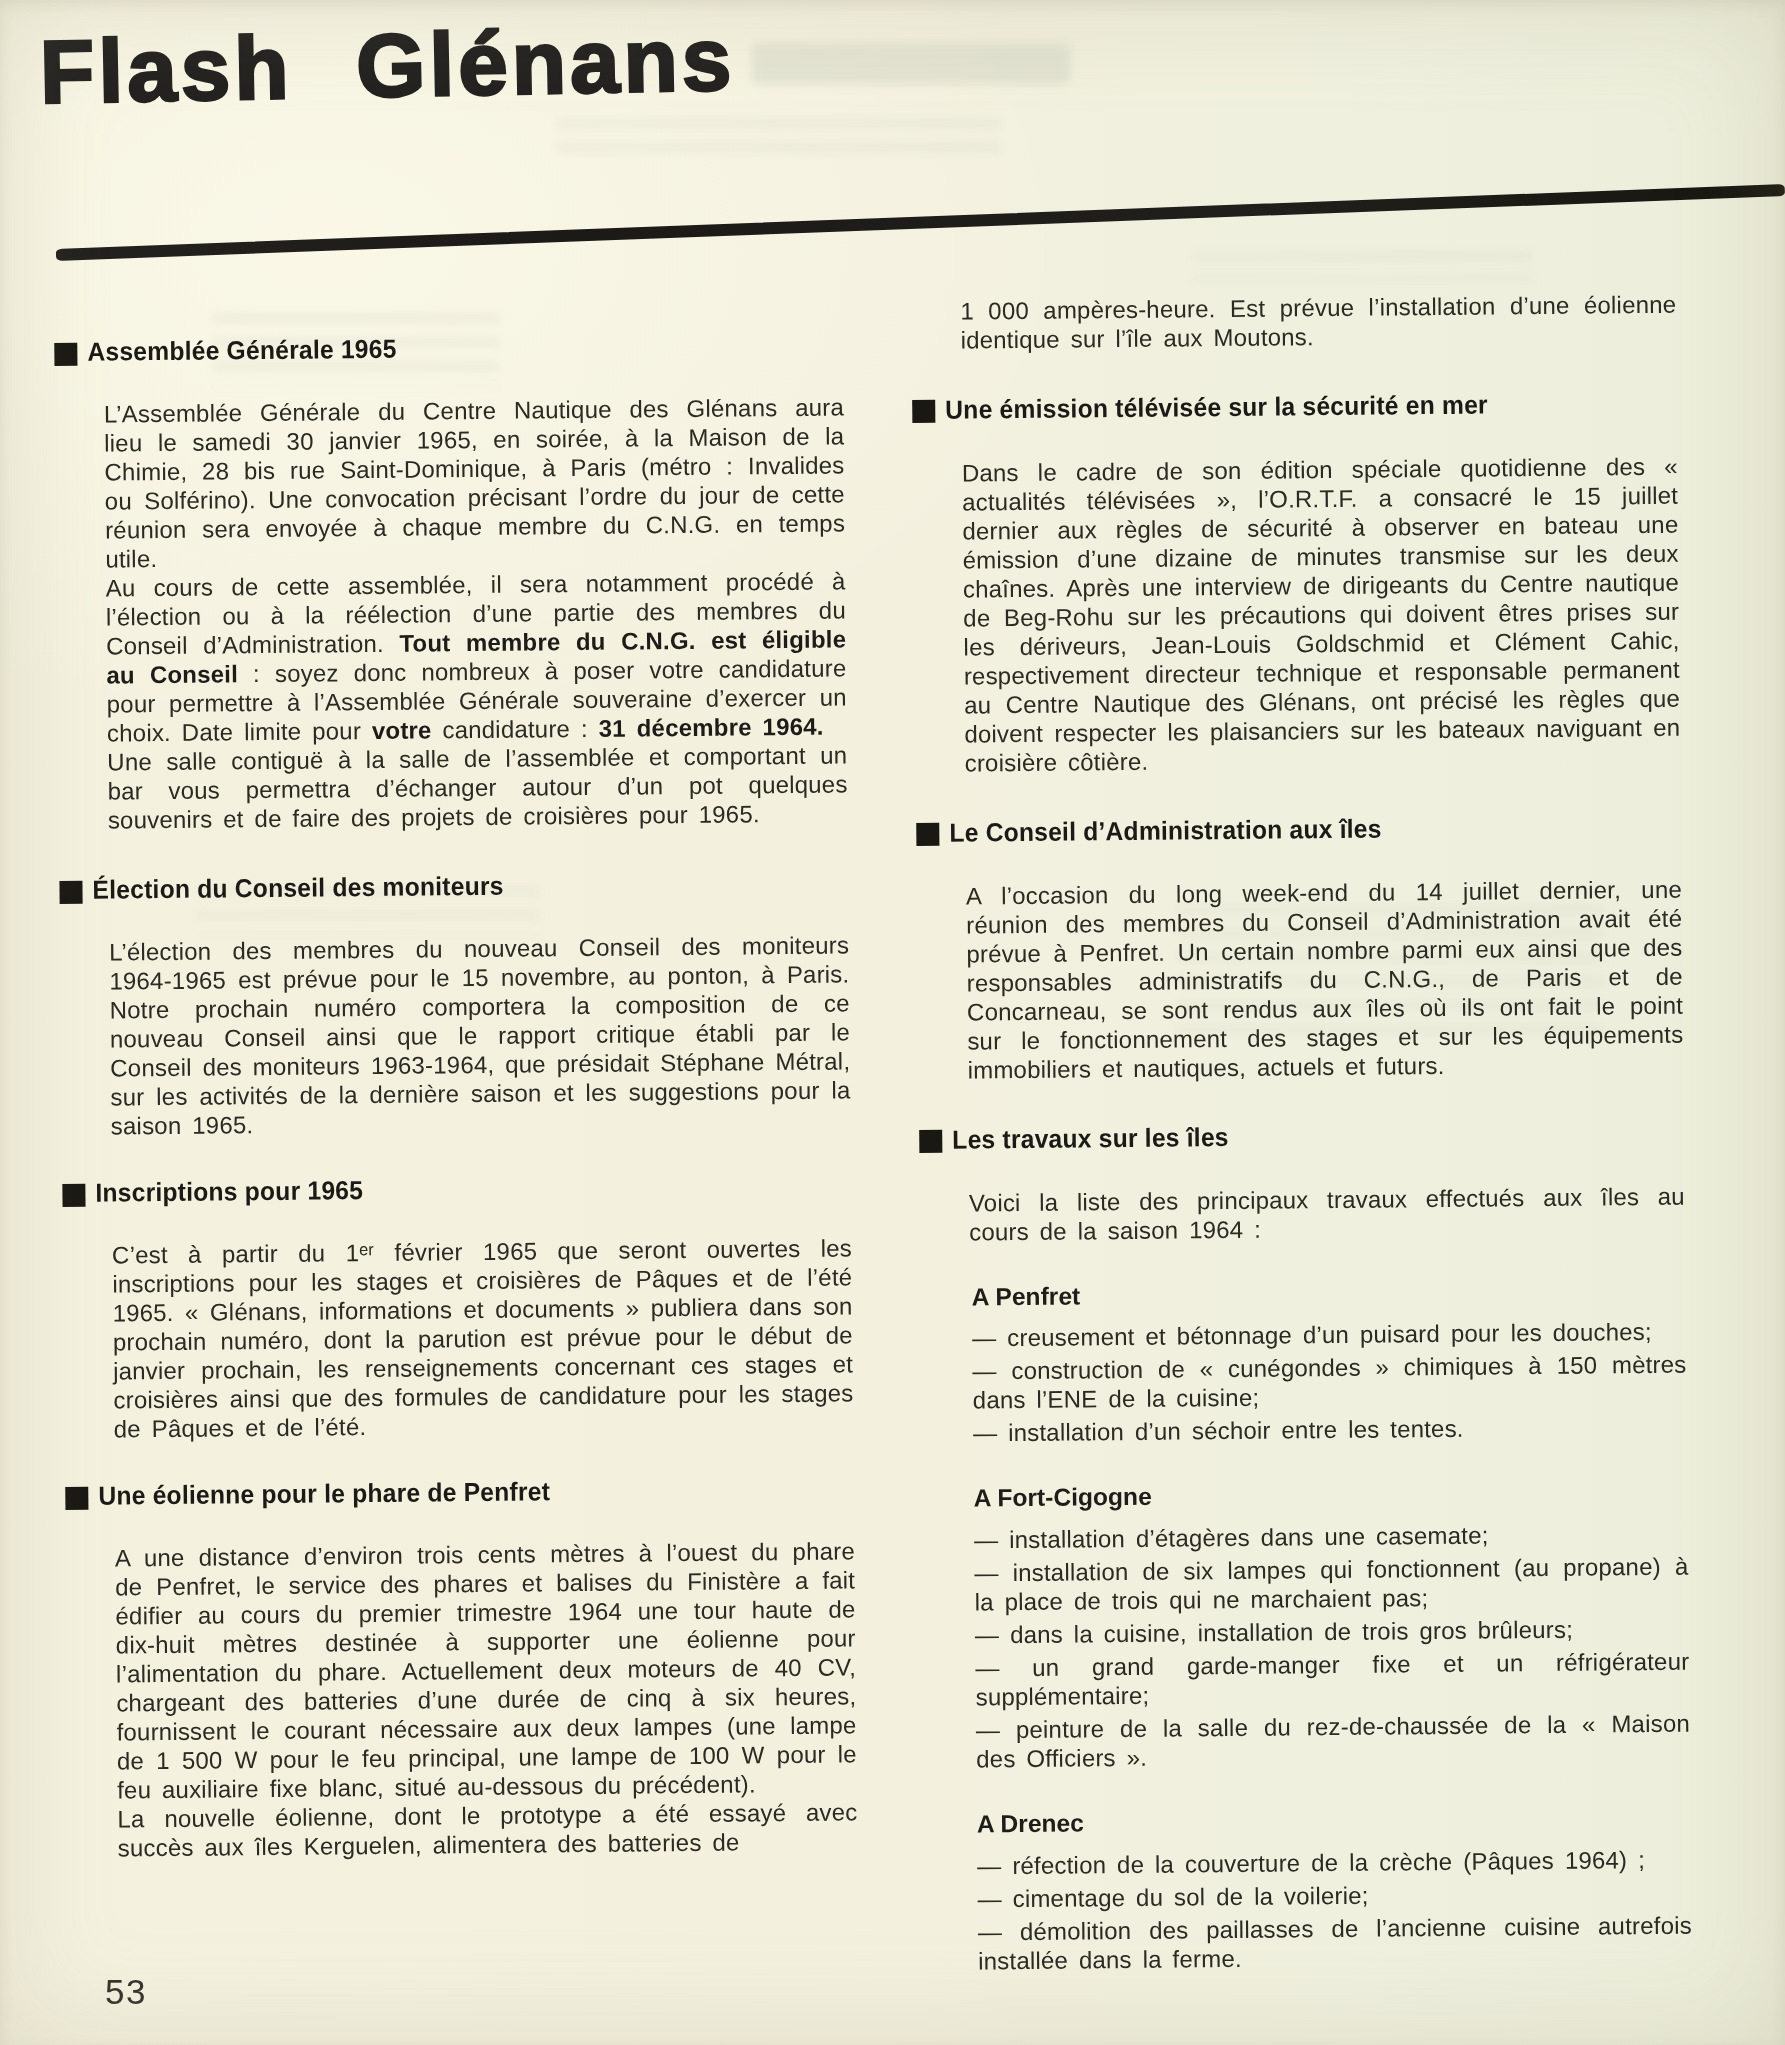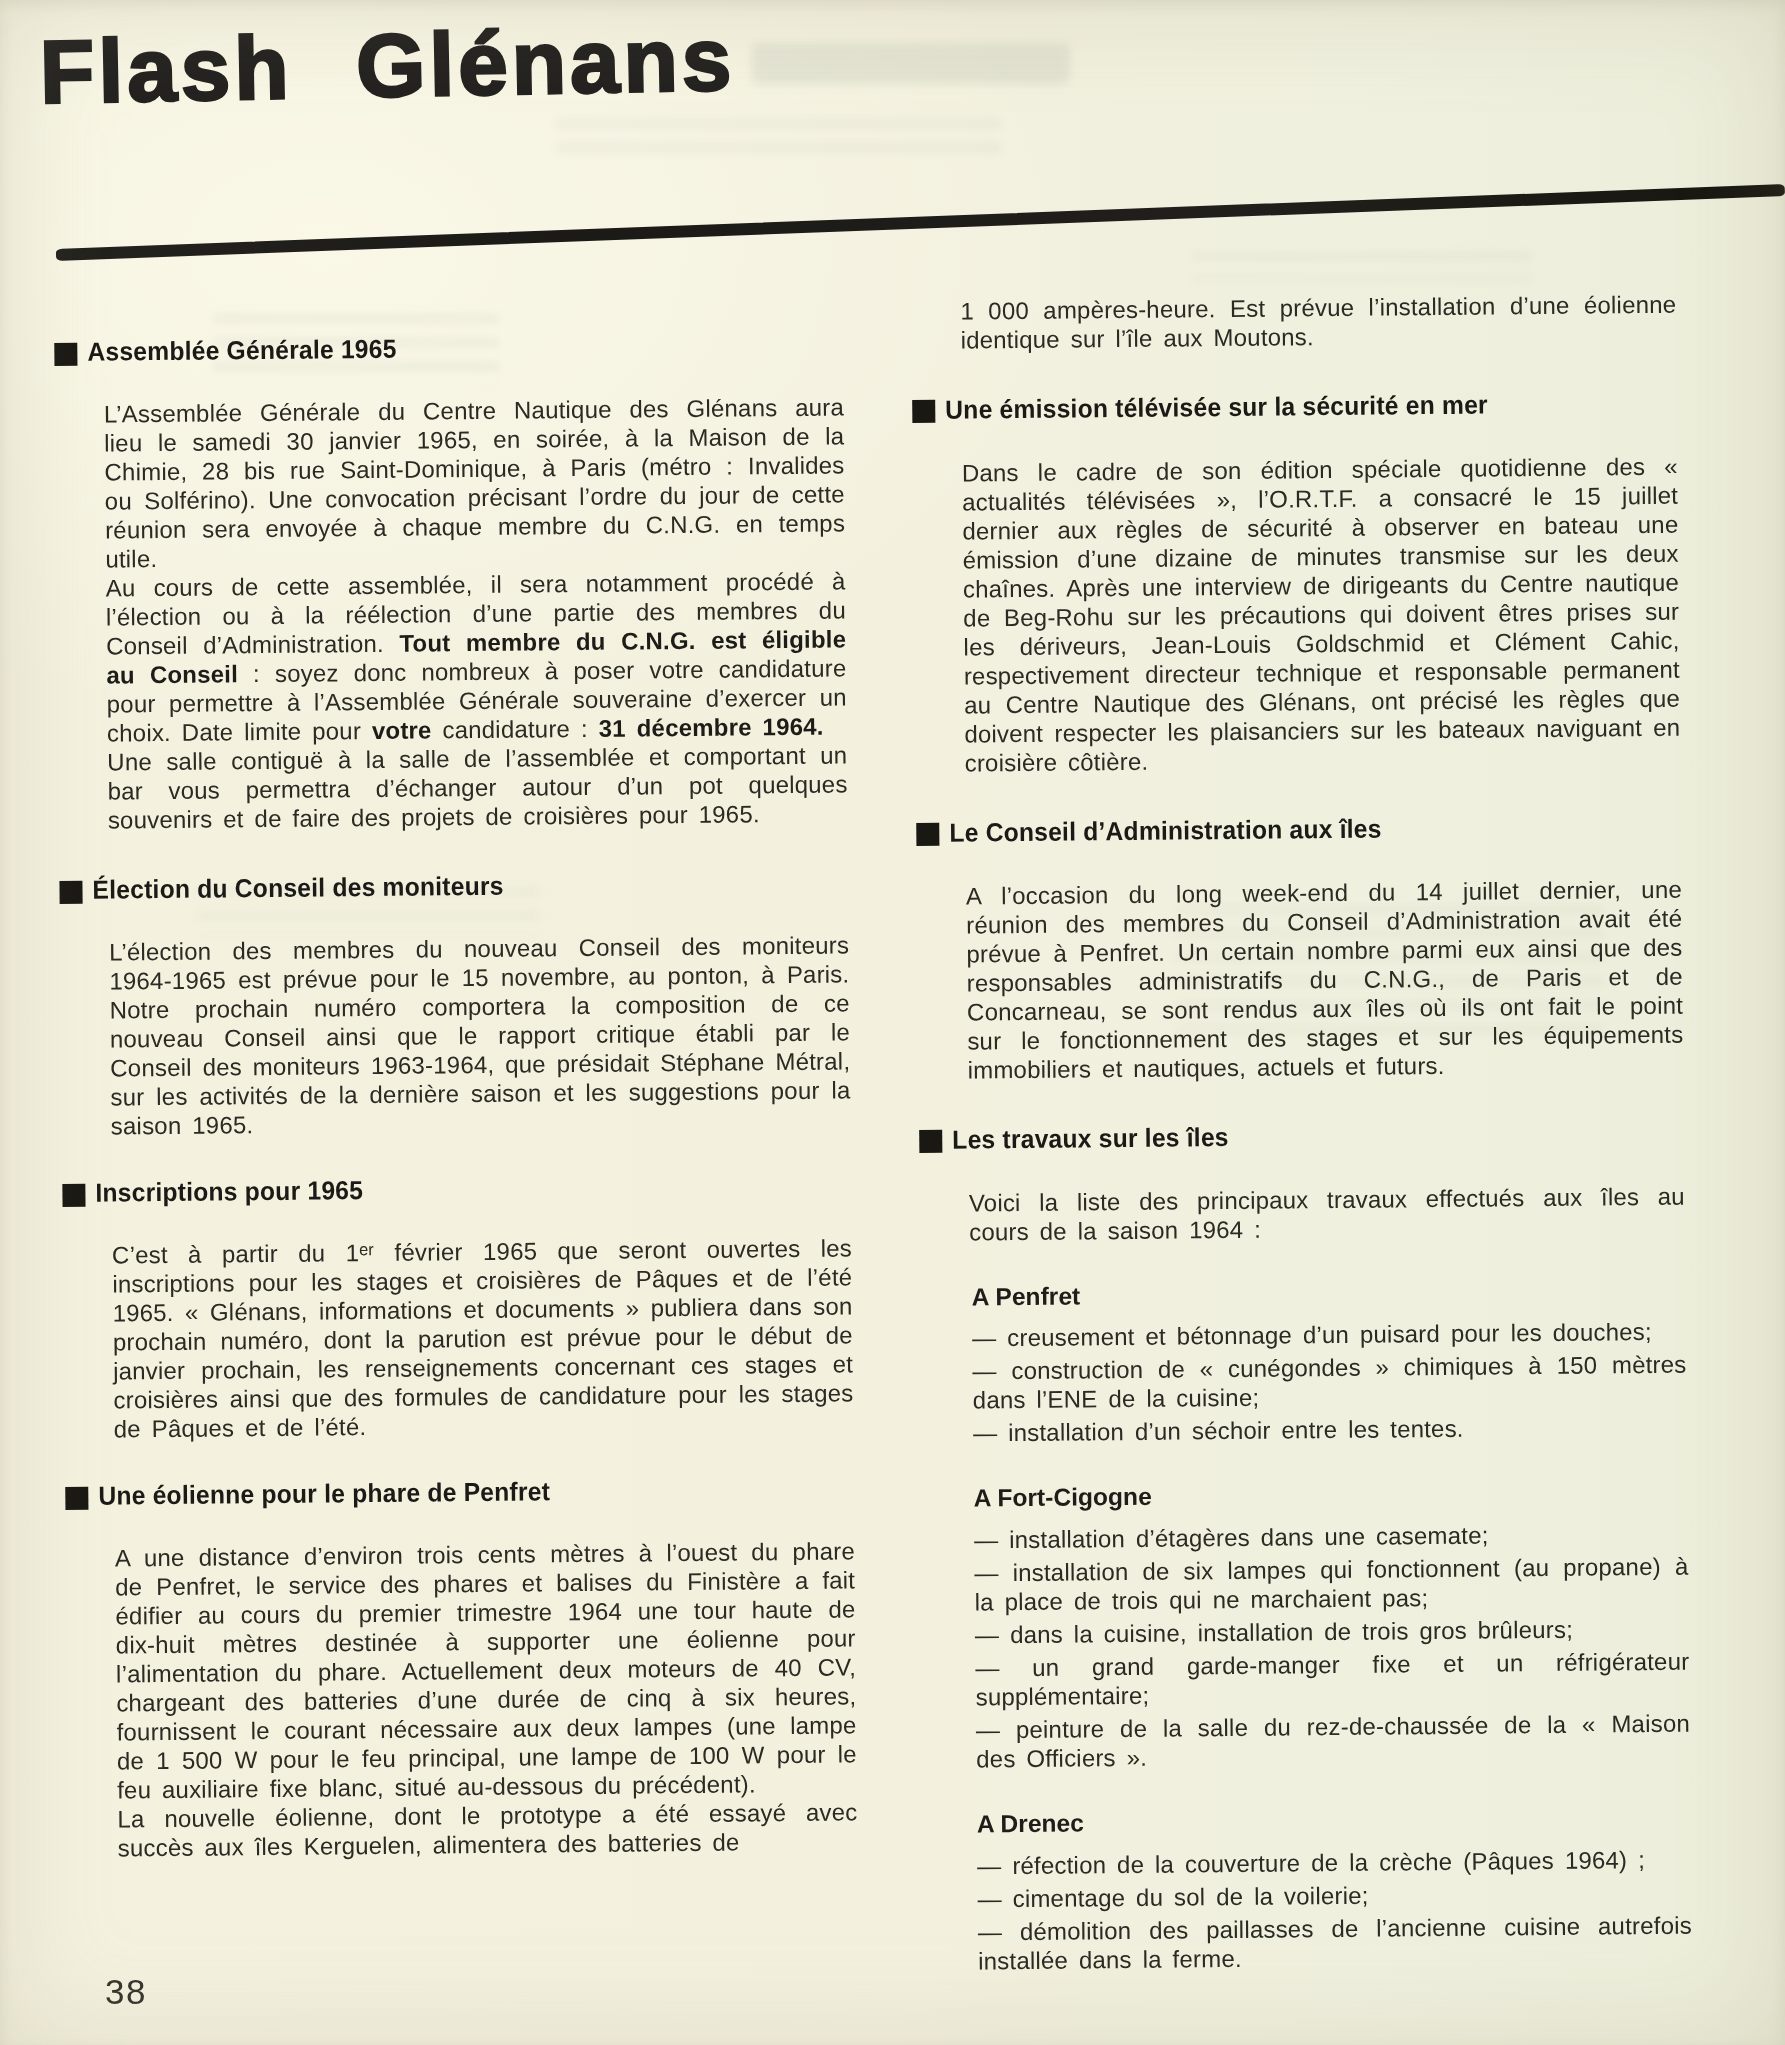--- a/index.html
+++ b/index.html
@@ -163,16 +163,16 @@
     <p class="item mt-i">— un grand garde-manger fixe et un réfrigérateur supplémentaire;</p>
     <p class="item mt-i">— peinture de la salle du rez-de-chaussée de la « Maison des Officiers ».</p>
 
     <div class="subhead mt-sub">A Drenec</div>
     <p class="item mt-i1">— réfection de la couverture de la crèche (Pâques 1964) ;</p>
     <p class="item mt-i">— cimentage du sol de la voilerie;</p>
     <p class="item mt-i">— démolition des paillasses de l’ancienne cuisine autrefois installée dans la ferme.</p>
 
   </div>
 
-  <div class="pageno">38</div>
+  <div class="pageno">53</div>
 
 </div>
 
 
 </body></html>

